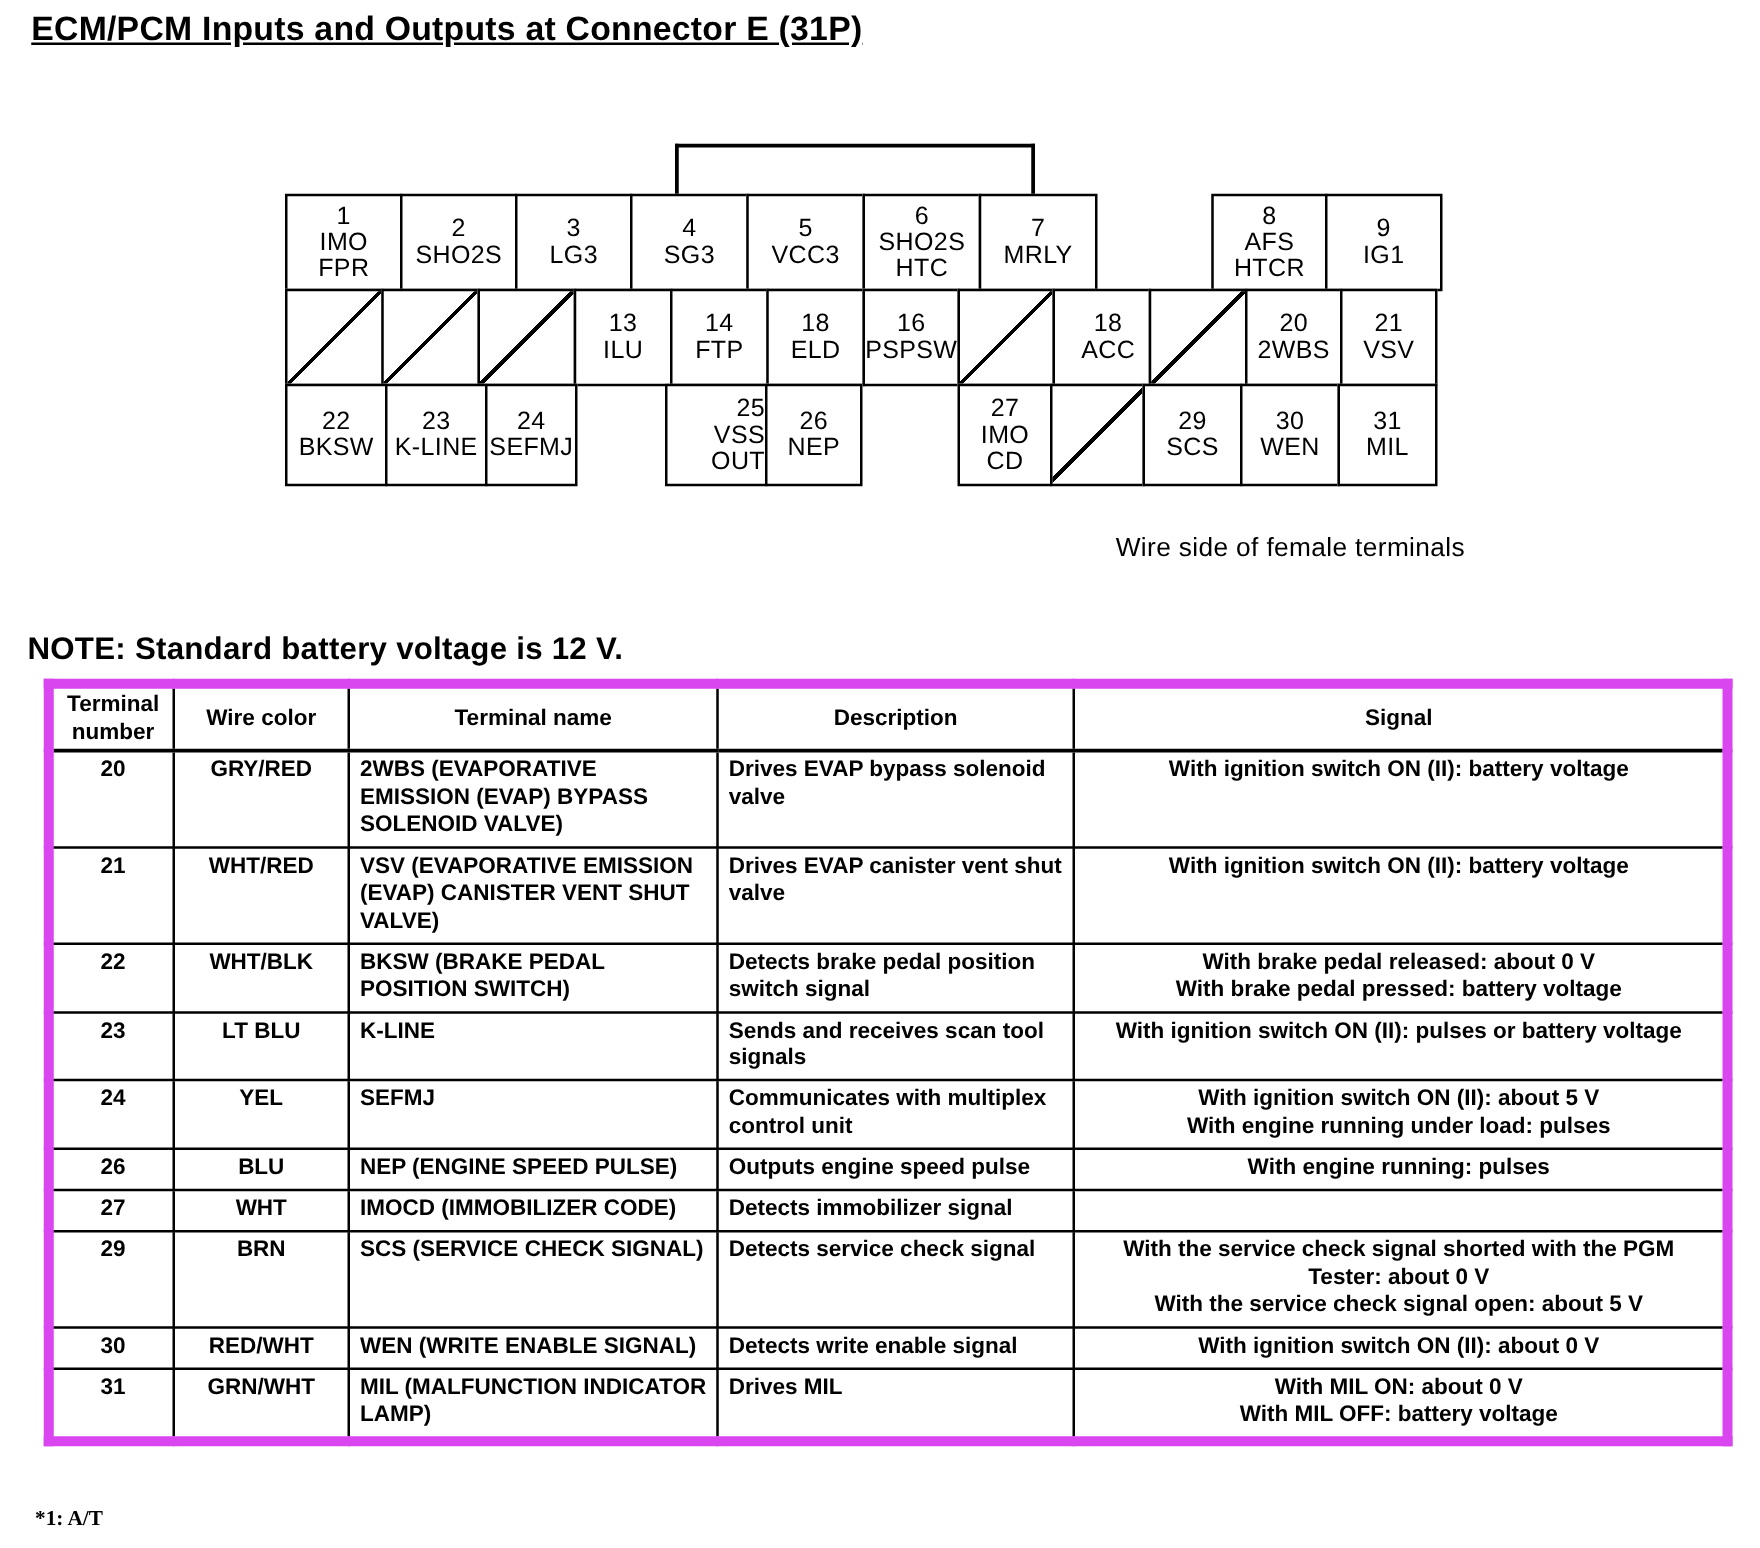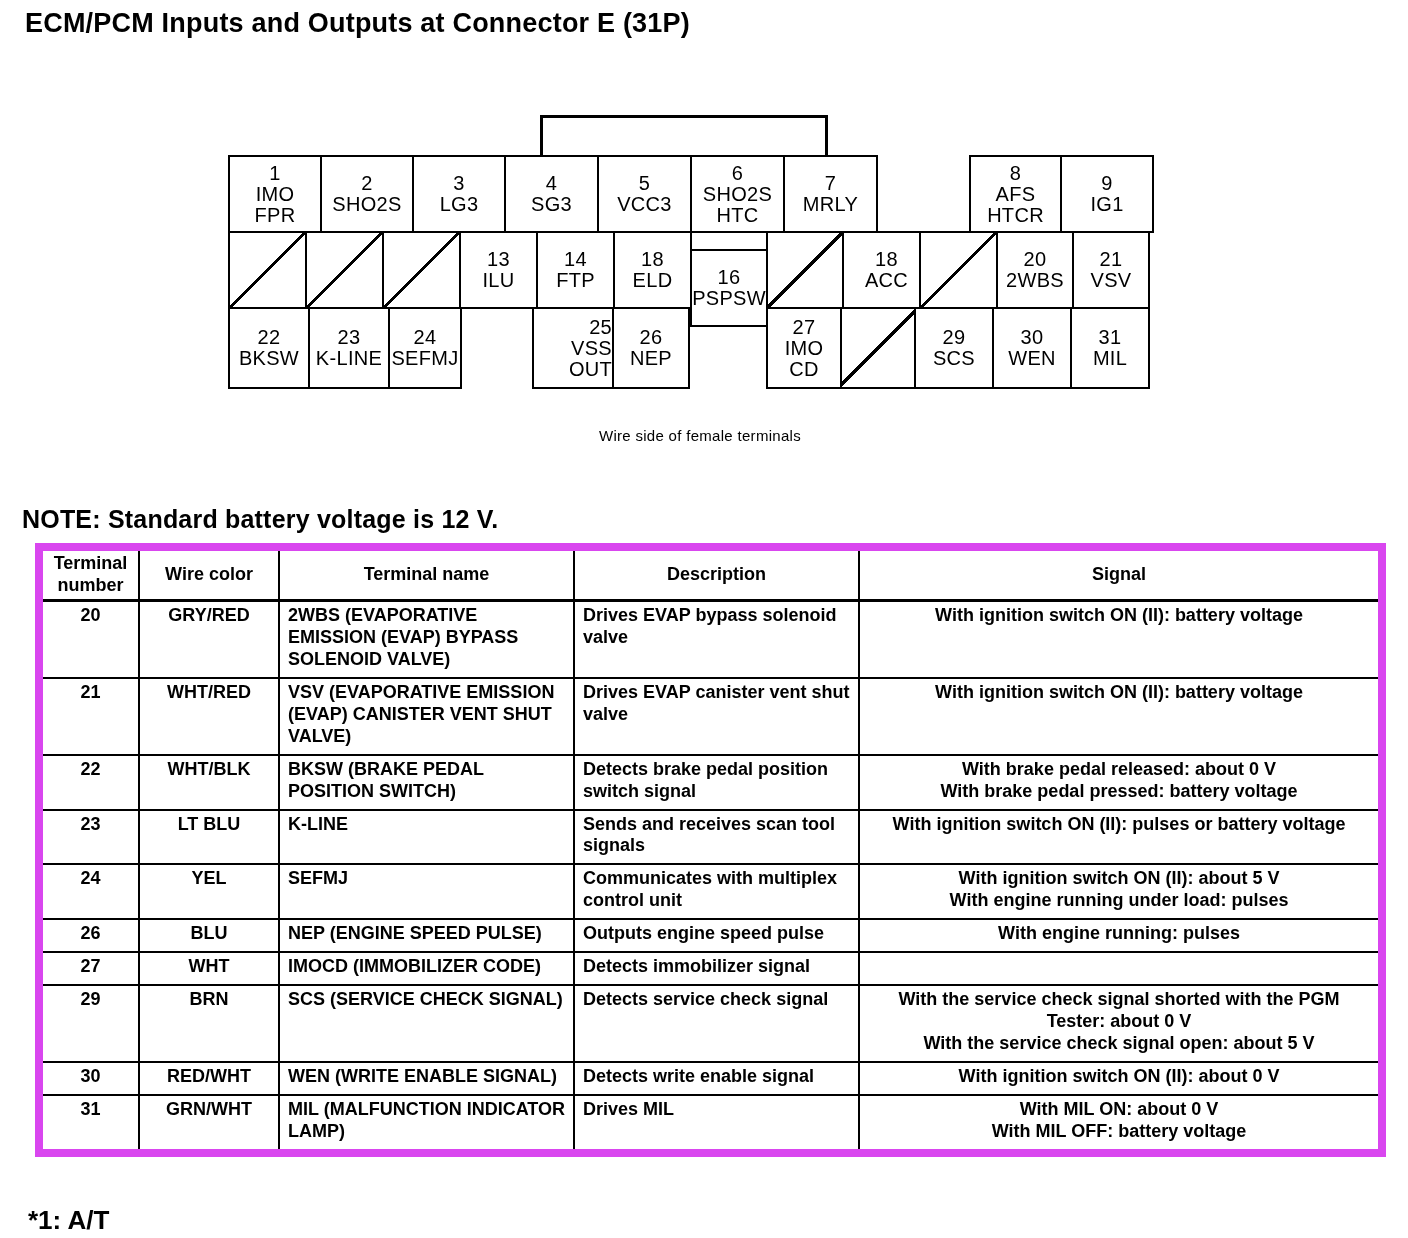--- a/index.html
+++ b/index.html
@@ -3,21 +3,21 @@
 <meta charset="utf-8">
 <style>
   html,body{margin:0;padding:0;background:#fff;}
   body{
     width:1408px;height:1238px;position:relative;overflow:hidden;
     font-family:"Liberation Sans", sans-serif;color:#000;
     -webkit-font-smoothing:antialiased;
   }
   .page-title{
     position:absolute;left:25px;top:8px;
-    font-size:27px;font-weight:700;letter-spacing:0.2px;
+    font-size:27px;font-weight:700;letter-spacing:0.2px;text-decoration:underline;
   }
   
   .connector{position:absolute;left:228px;top:155px;width:944px;}
   .conn-tab{
     position:absolute;left:312px;top:-40px;width:288px;height:42px;
     border:3px solid #000;border-bottom:none;box-sizing:border-box;
   }
   .conn-rows{position:relative;}
   .conn-row{display:flex;height:78px;position:relative;}
   .conn-row + .conn-row{margin-top:-2px;}
@@ -32,21 +32,21 @@
   .conn-cell + .conn-cell{margin-left:-2px;}
   .conn-cell.gap{border:none;background:transparent;}
   .conn-cell.diag{
     background-image:linear-gradient(135deg,
       transparent calc(50% - 1.5px),
       #000 calc(50% - 1.5px),
       #000 calc(50% + 1.5px),
       transparent calc(50% + 1.5px));
   }
   .conn-caption{
-    margin-top:38px;text-align:center;font-size:15px;font-weight:400;letter-spacing:0.3px;
+    margin-top:38px;text-align:right;font-size:21px;font-weight:400;letter-spacing:0.3px;
   }
   
   .note-line{
     position:absolute;left:22px;top:505px;font-size:25px;font-weight:700;letter-spacing:0.2px;
   }
   
   table.io{
     position:absolute;left:35px;top:543px;width:1343px;
     border-collapse:collapse;border:8px solid #d946ef;table-layout:fixed;
   }
@@ -64,21 +64,21 @@
   td.c-wire{text-align:center;}
   td.c-name{text-align:left;}
   td.c-desc{text-align:left;}
   td.c-sig{text-align:center;}
   col.w-term{width:100px;}
   col.w-wire{width:140px;}
   col.w-name{width:295px;}
   col.w-desc{width:285px;}
   col.w-sig{width:523px;}
   .footnote{
-    position:absolute;left:28px;top:1205px;font-size:26px;font-weight:700;
+    position:absolute;left:28px;top:1205px;font-size:17px;font-weight:700;font-family:Liberation Serif, serif;
   }
 </style>
 </head>
 <body>
 
 <div class="page-title">ECM/PCM Inputs and Outputs at Connector E (31P)</div>
 
 <div class="connector">
   <div class="conn-tab"></div>
   <div class="conn-rows">
@@ -133,21 +133,21 @@
           <div>ILU</div>
         </div>
         <div class="conn-cell pin" style="width: 79px;">
           <div>14</div>
           <div>FTP</div>
         </div>
         <div class="conn-cell pin" style="width: 79px;">
           <div>18</div>
           <div>ELD</div>
         </div>
-        <div class="conn-cell pin" style="width: 78px; margin-top: 18px;">
+        <div class="conn-cell pin" style="width: 78px;">
           <div>16</div>
           <div>PSPSW</div>
         </div>
         <div class="conn-cell diag" style="width: 78px;"></div>
         <div class="conn-cell pin" style="width: 79px; padding-left: 10px;">
           <div>18</div>
           <div>ACC</div>
         </div>
         <div class="conn-cell diag" style="width: 79px;"></div>
         <div class="conn-cell pin" style="width: 78px;">

